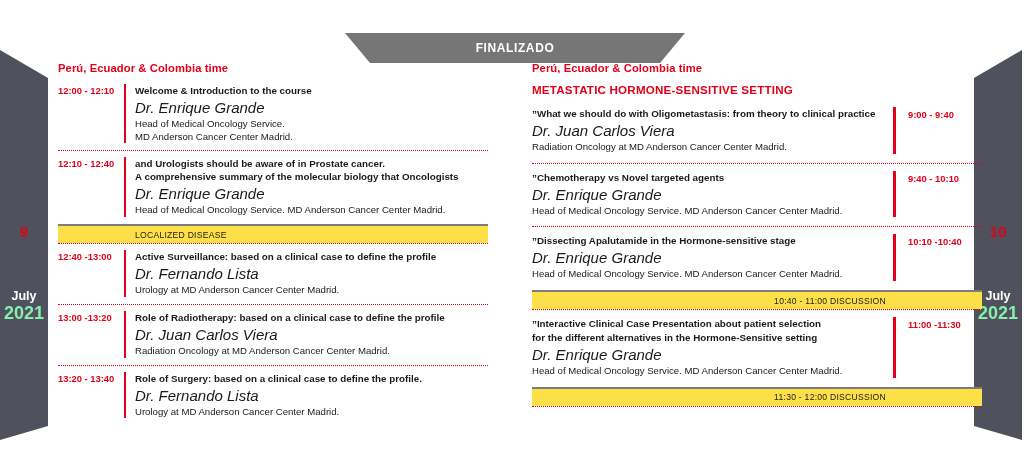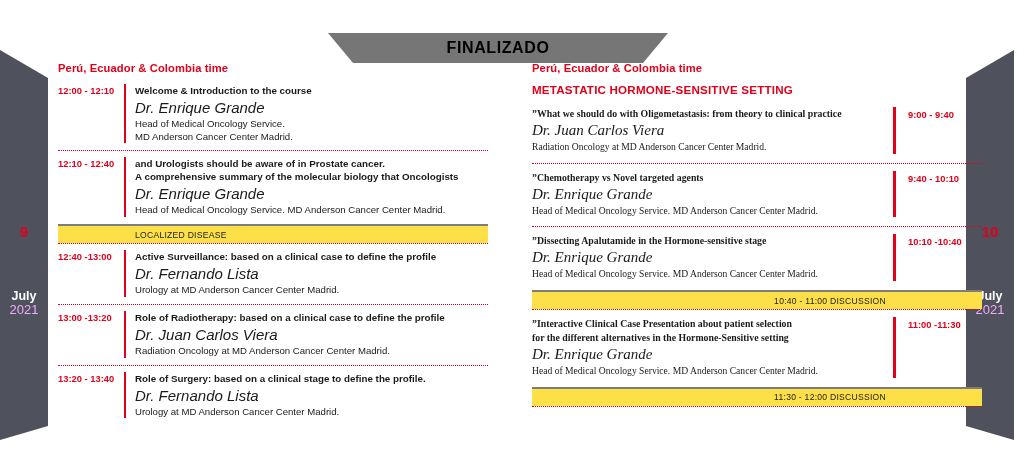--- a/index.html
+++ b/index.html
@@ -17,45 +17,45 @@
   .side-panel{
     position:absolute;
     width:48px;height:392px;
     background:#4f515c;
     color:#ffffff;
     text-align:center;
   }
   .side-left{left:0;top:48px;
     clip-path:polygon(0 2px, 48px 30px, 48px 378px, 0 392px);
   }
-  .side-right{right:16px;top:48px;
+  .side-right{right:8px;top:48px;
     clip-path:polygon(0 30px, 48px 2px, 48px 392px, 0 378px);
   }
   .side-inner{
     position:absolute;left:0;right:0;top:176px;
     line-height:1.12;
   }
   .side-day{
     color:#e2001a;font-weight:bold;font-size:15px;
     display:block;letter-spacing:0;
   }
   .side-month{
     color:#ffffff;font-weight:bold;font-size:12.5px;display:block;margin-top:48px;
   }
   .side-year{
-    color:#f0abfc;font-weight:normal;font-size:13px;display:block;
+    color:#86efac;font-weight:bold;font-size:18px;display:block;
   }
 
   
   .banner{
-    position:absolute;left:328px;top:33px;
+    position:absolute;left:345px;top:33px;
     width:340px;height:30px;
     background:#767676;
-    color:#000000;
-    font-size:16px;font-weight:bold;
+    color:#ffffff;
+    font-size:12px;font-weight:bold;
     letter-spacing:.6px;
     display:flex;align-items:center;justify-content:center;
     clip-path:polygon(0 0, 340px 0, 315px 30px, 25px 30px);
   }
 
   
   .col{position:absolute;top:62px;}
   .col-left{left:58px;width:430px;}
   .col-right{left:532px;width:450px;}
 
@@ -104,21 +104,21 @@
   .strip.rightstrip{justify-content:flex-end;padding-right:96px;}
 
   
   .rowsR{position:relative;}
   .rowR{
     display:flex;align-items:flex-start;
     border-top:1px dotted #e2001a;
     padding:7px 0 9px 0;
   }
   .rowR.first{border-top:none;padding-top:2px;}
-  .rowR .body{flex:1 1 auto;padding-right:13px;font-family:Liberation Serif, serif;}
+  .rowR .body{flex:1 1 auto;padding-right:13px;}
   .rowR .bar{
     flex:0 0 3px;width:3px;align-self:stretch;
     background:#e2001a;margin-right:12px;
   }
   .rowR .time{
     width:74px;flex:0 0 74px;
     color:#e2001a;font-weight:bold;font-size:9.4px;
     padding-top:2px;
   }
   .rowR .ttl{margin-bottom:1px;}
@@ -201,21 +201,21 @@
           <div class="ttl">Role of Radiotherapy: based on a clinical case to define the profile</div>
           <div class="spk">Dr. Juan Carlos Viera</div>
           <div class="aff">Radiation Oncology at MD Anderson Cancer Center Madrid.</div>
         </div>
       </div>
 
       <div class="rowL">
         <div class="time">13:20 - 13:40</div>
         <div class="bar"></div>
         <div class="body">
-          <div class="ttl">Role of Surgery: based on a clinical stage to define the profile.</div>
+          <div class="ttl">Role of Surgery: based on a clinical case to define the profile.</div>
           <div class="spk">Dr. Fernando Lista</div>
           <div class="aff">Urology at MD Anderson Cancer Center Madrid.</div>
         </div>
       </div>
 
     </div>
   </div>
 
   <div class="col col-right">
     <div class="tz">Perú, Ecuador &amp; Colombia time</div>

